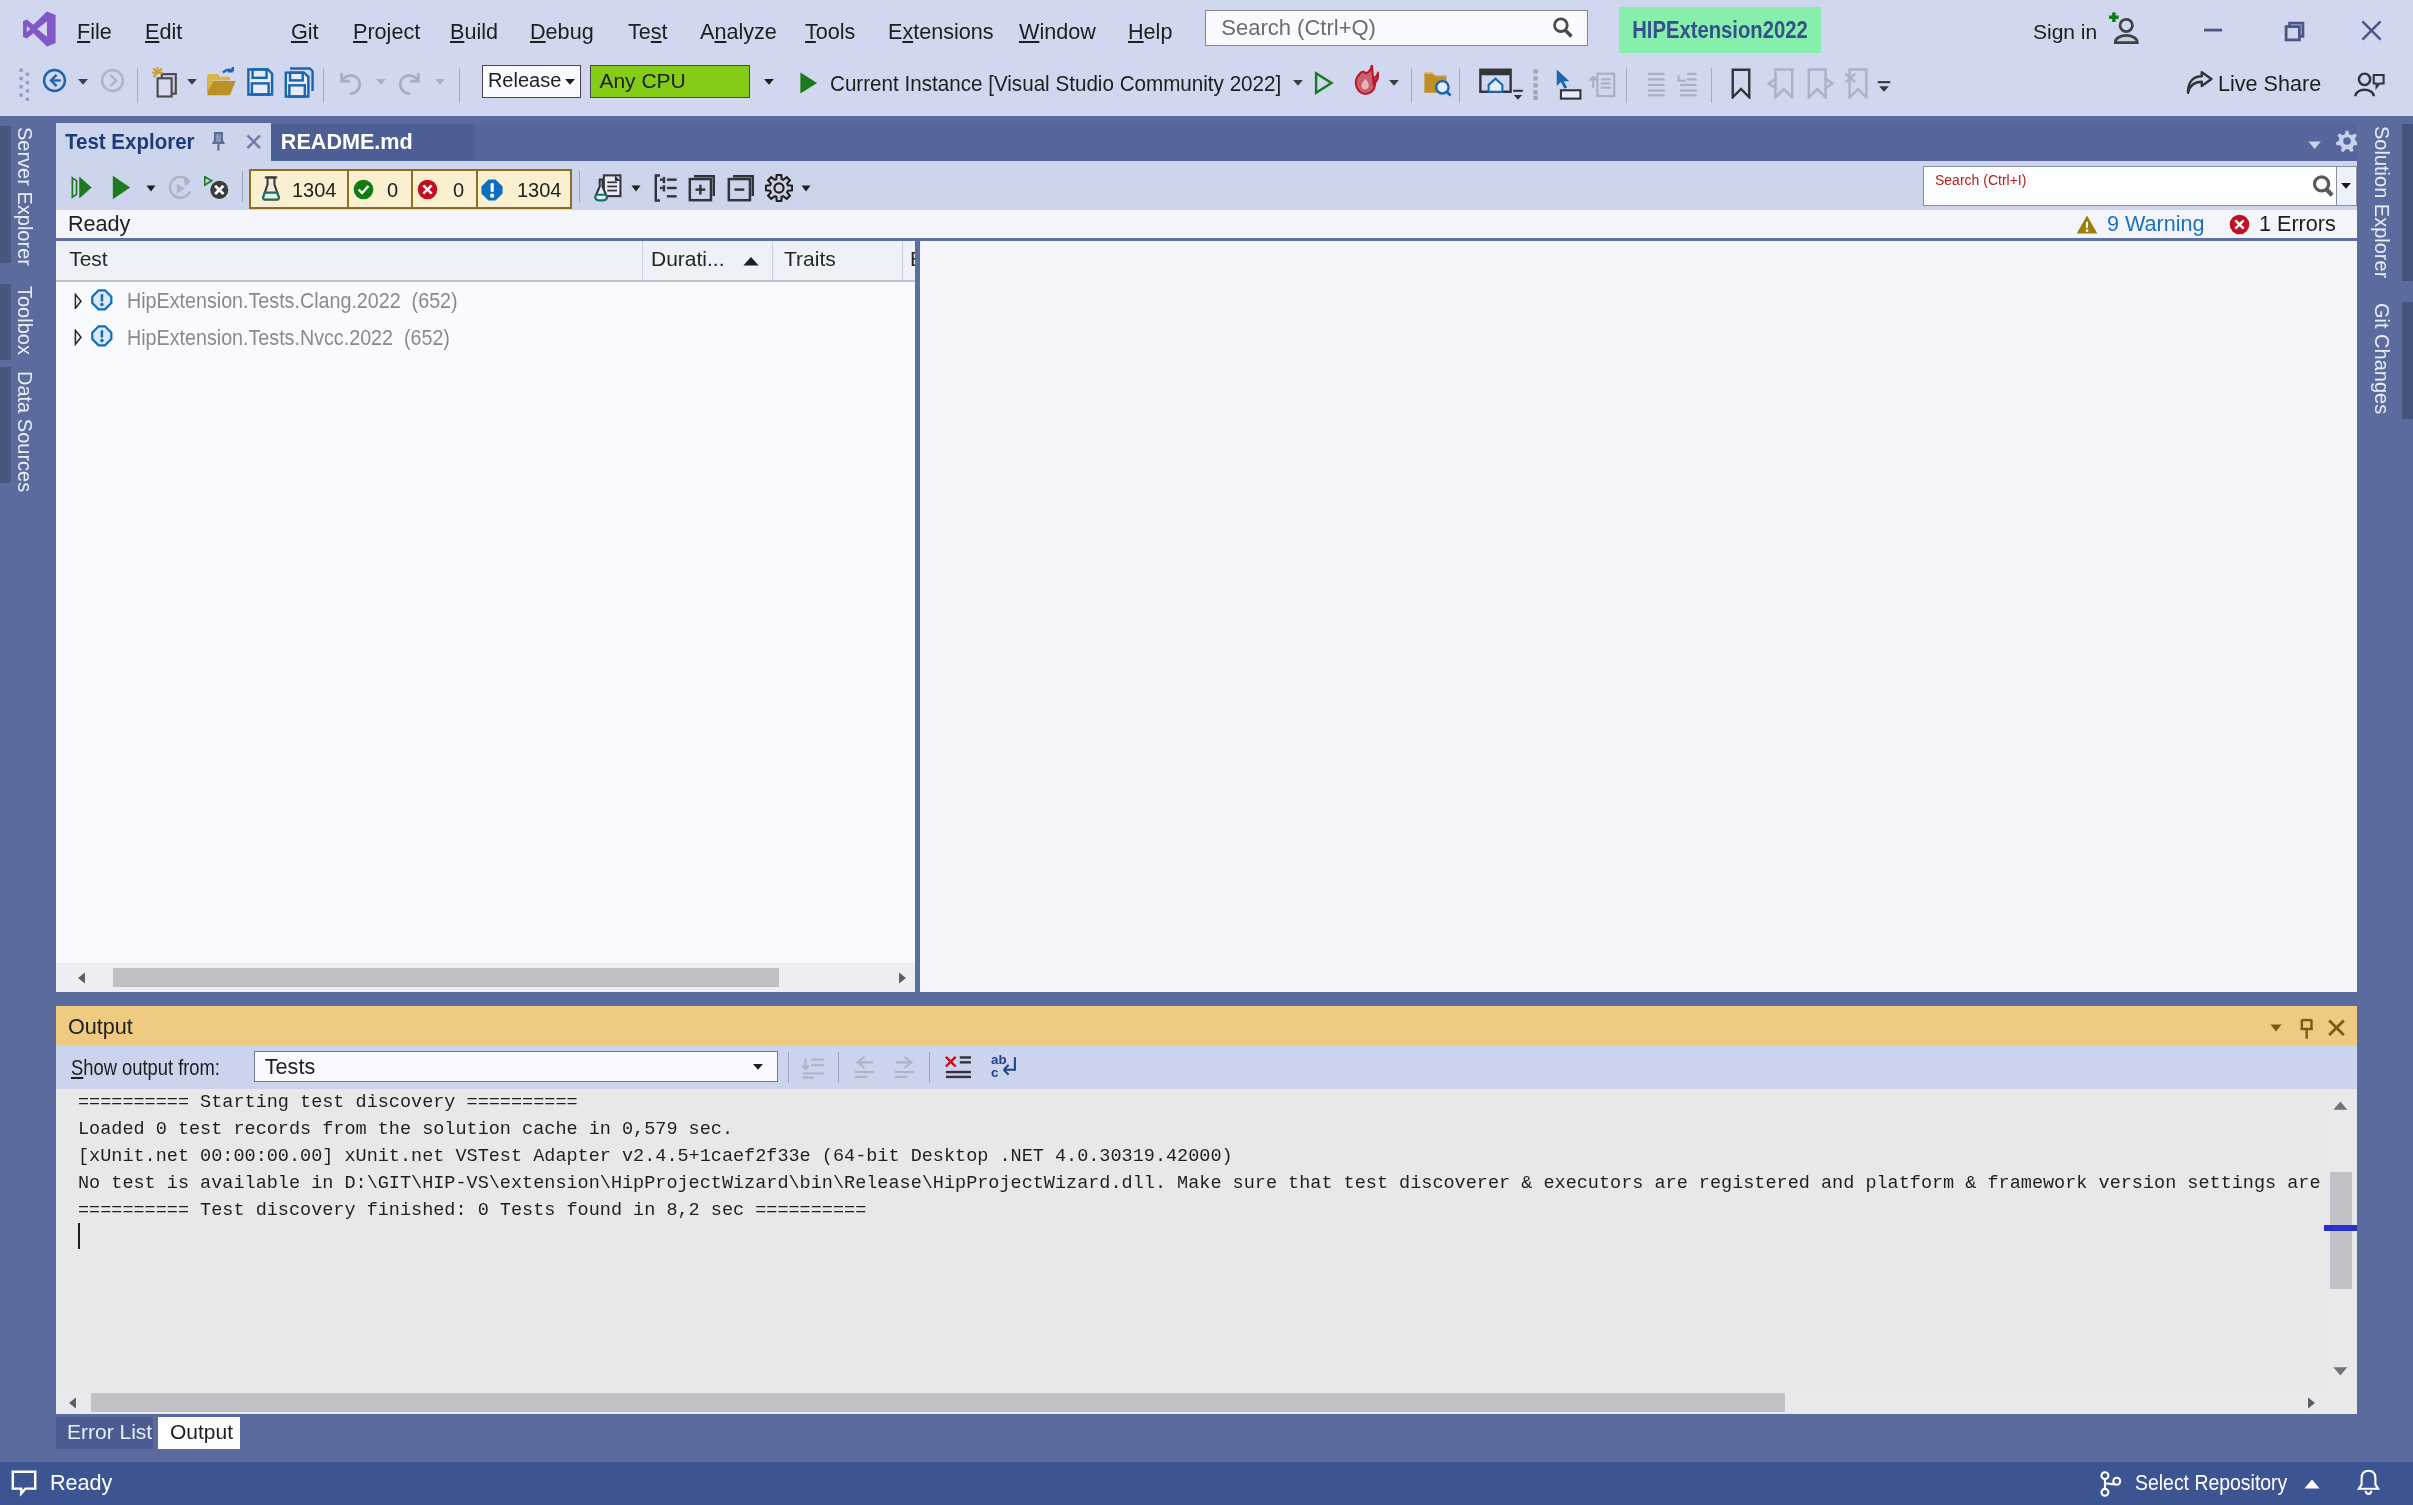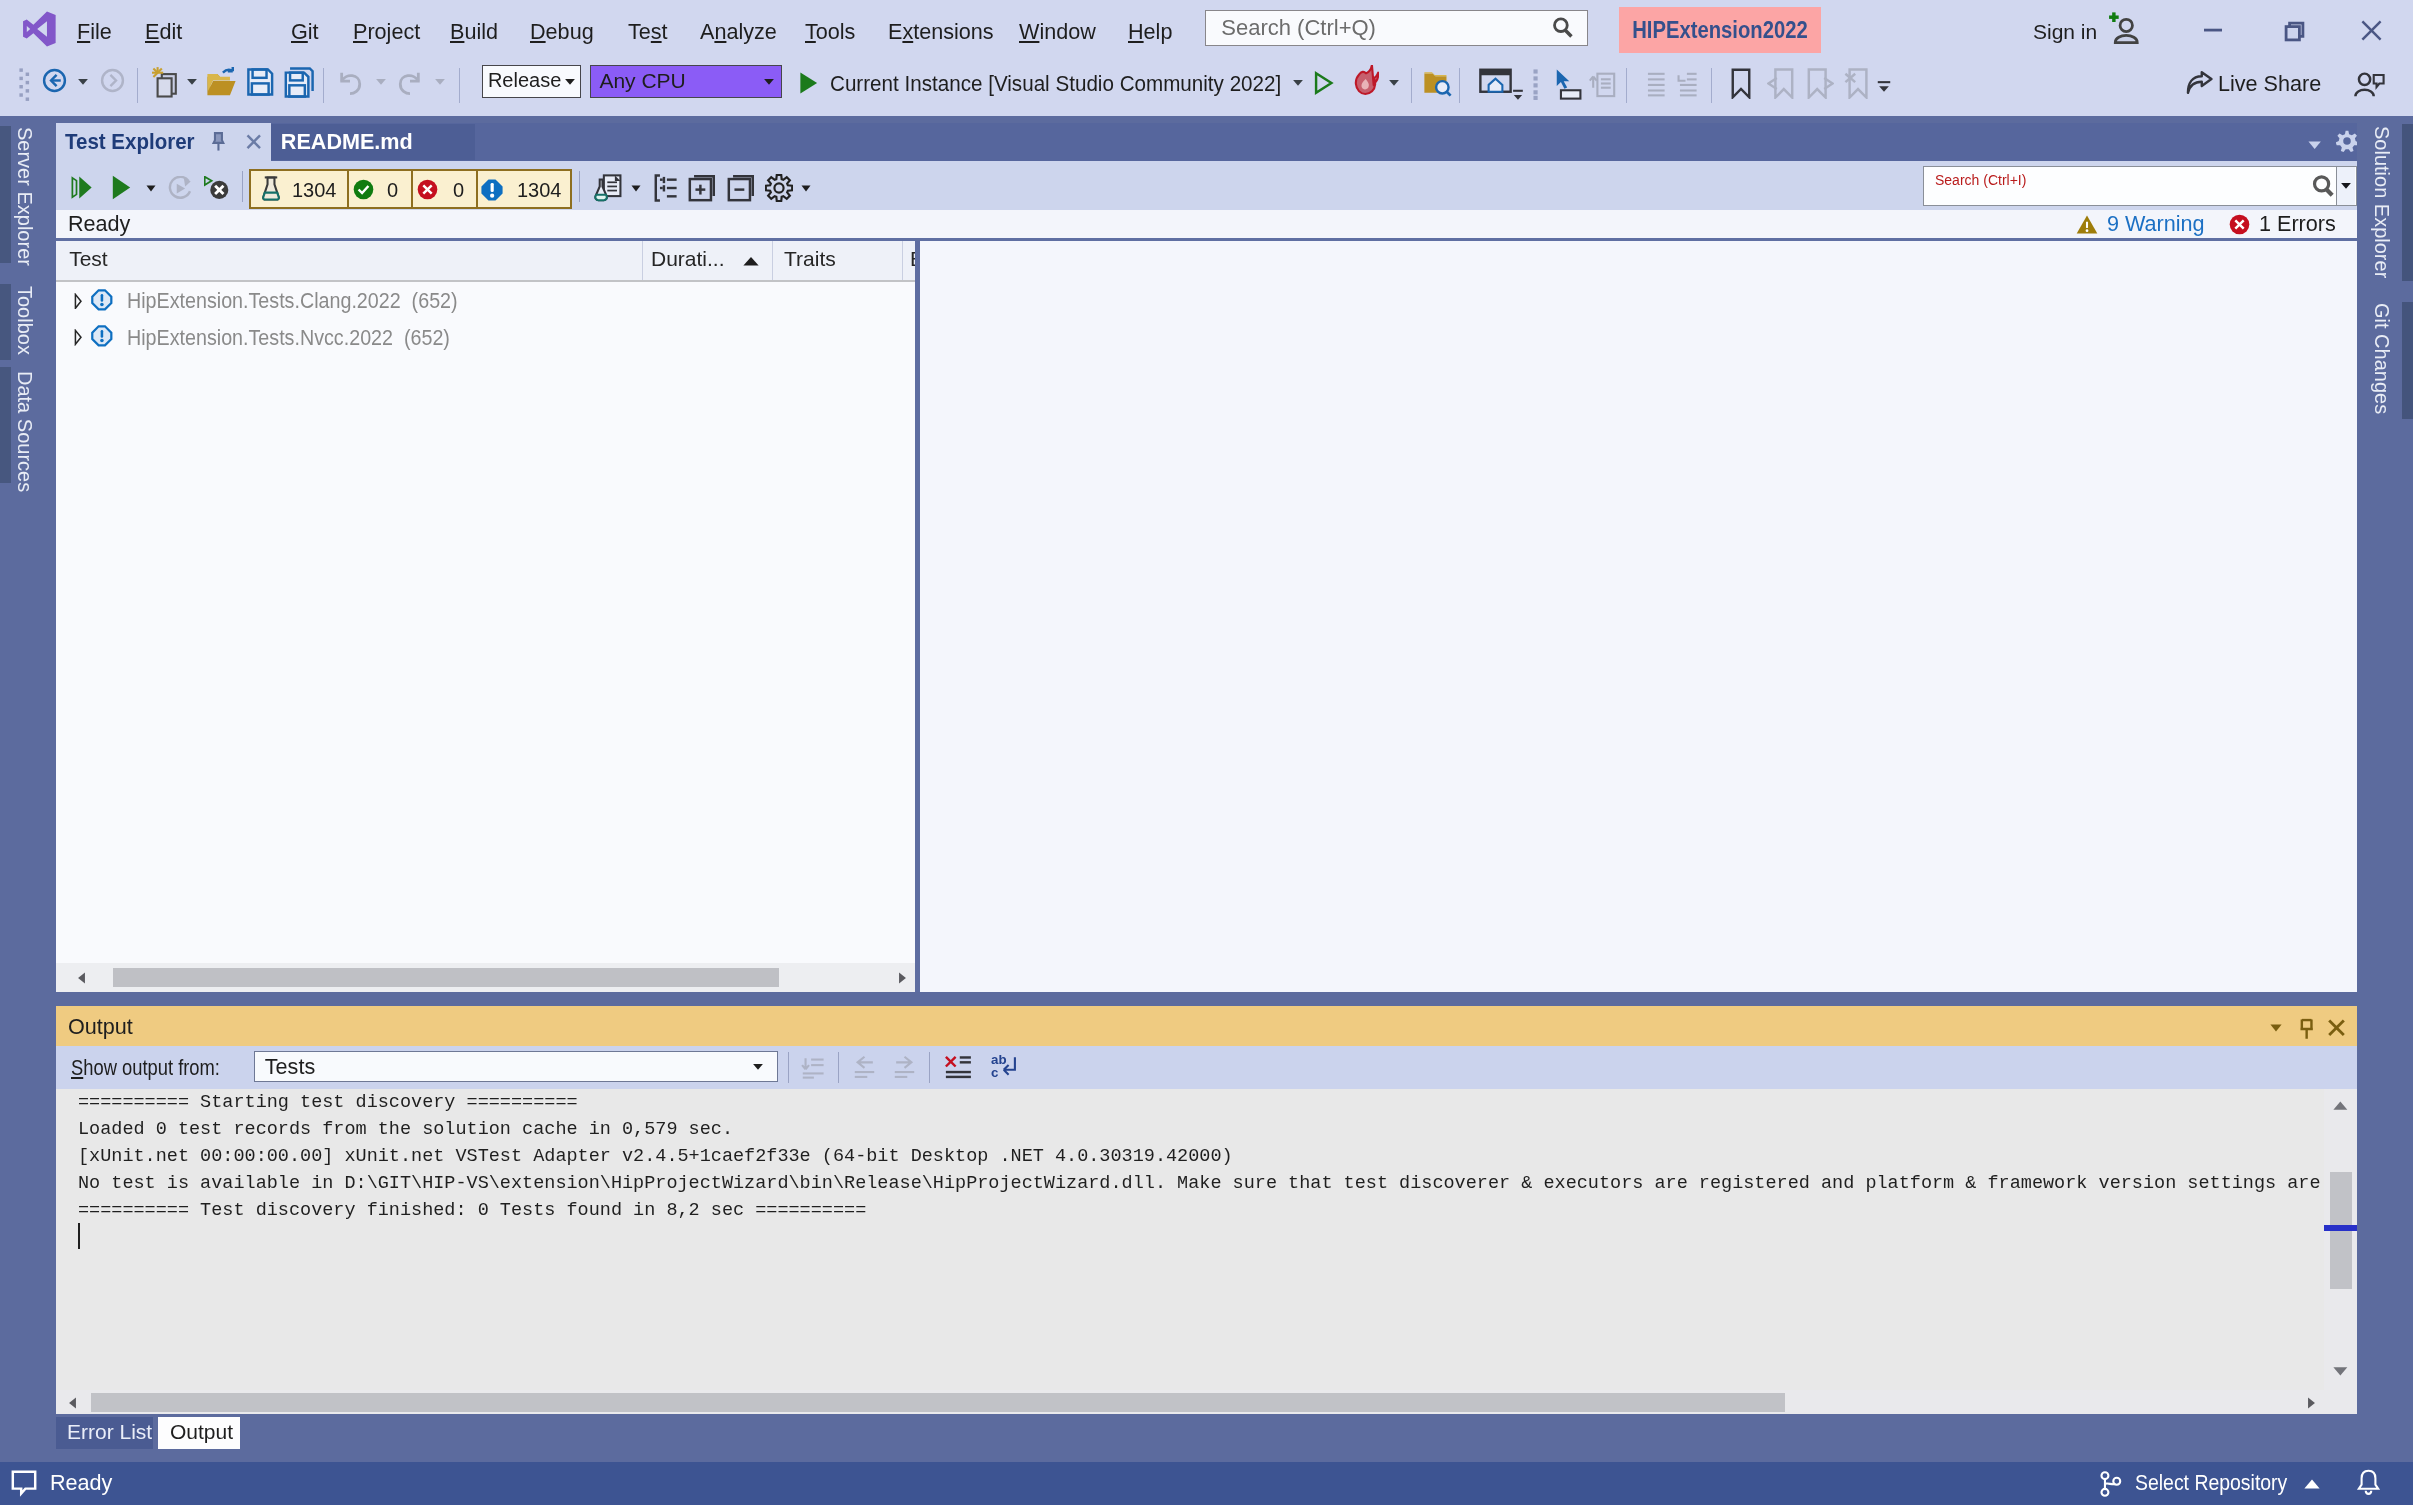--- a/index.html
+++ b/index.html
@@ -36,21 +36,21 @@
   </div>
 
   <div class="abs" style="left:1205px;top:9.8px;width:383px;height:36px;background:#F9FAFD;border:1.4px solid #88868A;">
     <span class="abs" style="left:15.3px;top:4.2px;font-size:22px;color:#6C6C6C;">Search (Ctrl+Q)</span>
     <svg class="ico" style="left:345px;top:5.6px;" width="24" height="24" viewBox="0 0 34 34">
       <circle cx="14" cy="13" r="9" fill="none" stroke="#4A4A4A" stroke-width="4"></circle>
       <line x1="20" y1="20" x2="29" y2="29" stroke="#4A4A4A" stroke-width="5"></line>
     </svg>
   </div>
 
-  <div class="abs" style="left:1619px;top:7px;width:202px;height:46px;background:#fca5a5;">
+  <div class="abs" style="left:1619px;top:7px;width:202px;height:46px;background:#86efac;">
     <div class="abs" style="left:0;top:0;width:202px;height:46px;display:flex;align-items:center;justify-content:center;font-size:23px;font-weight:bold;color:#35508C;transform:scaleX(.88);">HIPExtension2022</div>
   </div>
 
   <span class="abs" style="left:2033px;top:19.5px;font-size:21px;color:#1E1E1E;">Sign in</span>
   <svg class="ico" style="left:2108px;top:10.5px;" width="31" height="33" viewBox="0 0 44 48">
     <line x1="1" y1="9" x2="15" y2="9" stroke="#107C10" stroke-width="5"></line>
     <line x1="8" y1="2" x2="8" y2="16" stroke="#107C10" stroke-width="5"></line>
     <circle cx="26" cy="21" r="9" fill="none" stroke="#424242" stroke-width="4"></circle>
     <path d="M10,46 C10,32 42,32 42,46 Z" fill="#C9CFE7" stroke="#424242" stroke-width="4"></path>
   </svg>
@@ -150,21 +150,21 @@
       </svg>
   <div class="abs" style="left:459px;top:1.4px;width:1.4px;height:35px;background:#A3ACCD;"></div>
 
   <div class="abs" style="left:482px;top:-2.1px;width:99px;height:33px;background:#F8FAFE;border:1.4px solid #46464B;">
     <span class="abs" style="left:4.9px;top:3.5px;font-size:20px;color:#1E1E1E;">Release</span>
     <svg class="ico" style="left:80px;top:11px;" width="14" height="9.8" viewBox="0 0 20 14">
           <path d="M3,3 L10,11 L17,3 Z" fill="#1E1E1E"></path>
         </svg>
   </div>
 
-  <div class="abs" style="left:590px;top:-2.1px;width:192px;height:33px;background:#8b5cf6;border:1.4px solid #46464B;padding-left:12px;">
+  <div class="abs" style="left:590px;top:-2.1px;width:160px;height:33px;background:#84cc16;border:1.4px solid #46464B;padding-left:12px;">
     <span class="abs" style="left:8.4px;top:3.5px;font-size:21px;color:#1E1E1E;">Any CPU</span>
     <svg class="ico" style="left:171px;top:11px;" width="14" height="9.8" viewBox="0 0 20 14">
           <path d="M3,3 L10,11 L17,3 Z" fill="#1E1E1E"></path>
         </svg>
   </div>
 
   <svg class="ico" style="left:799px;top:4.2px;" width="19.5" height="24" viewBox="0 0 28 34">
         <path d="M2,2 L26,17 L2,32 Z" fill="#1B7A1B"></path>
       </svg>
   <span class="abs" style="left:830px;top:3.5px;font-size:21.6px;color:#1E1E1E;transform:scaleX(.955);transform-origin:left;white-space:nowrap;">Current Instance [Visual Studio Community 2022]</span>

